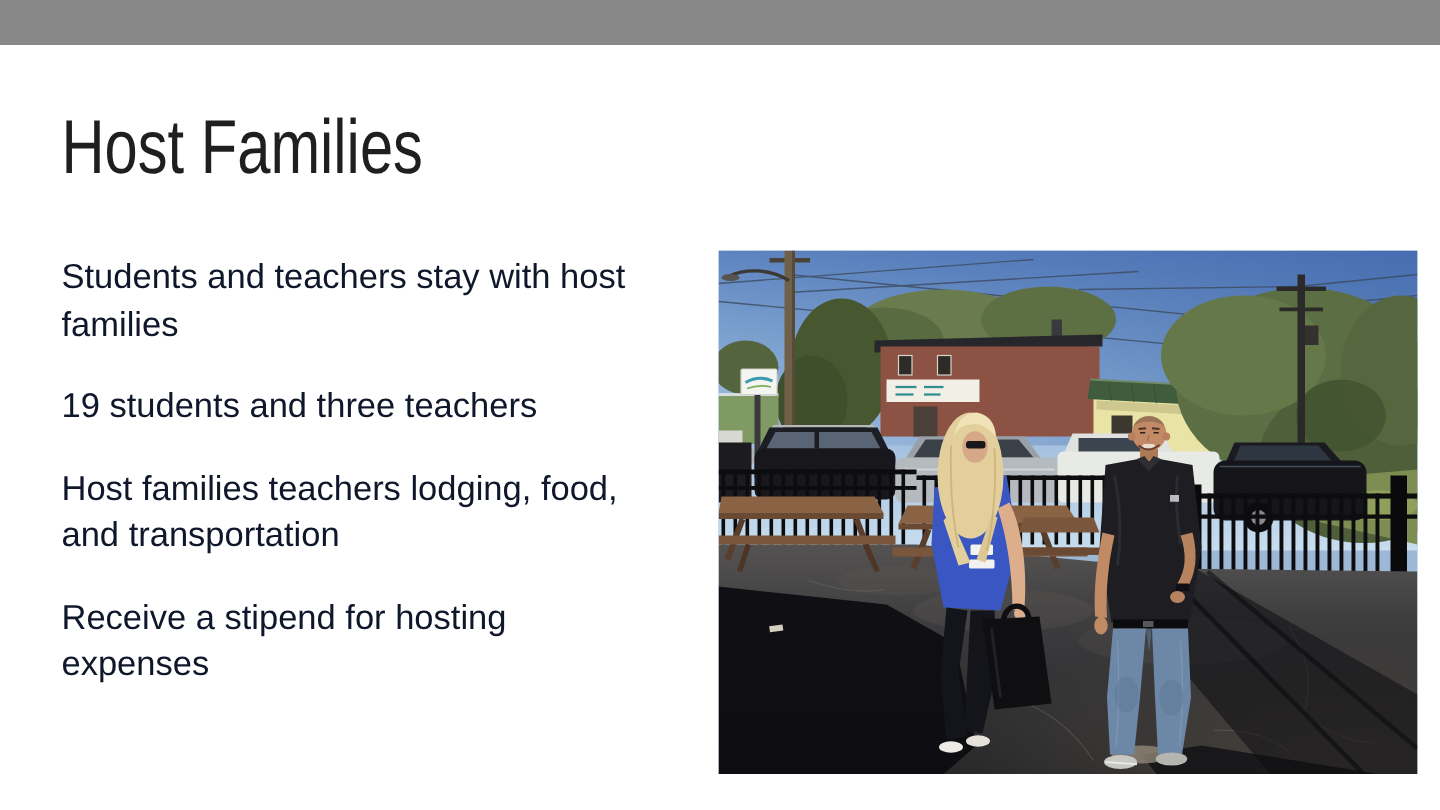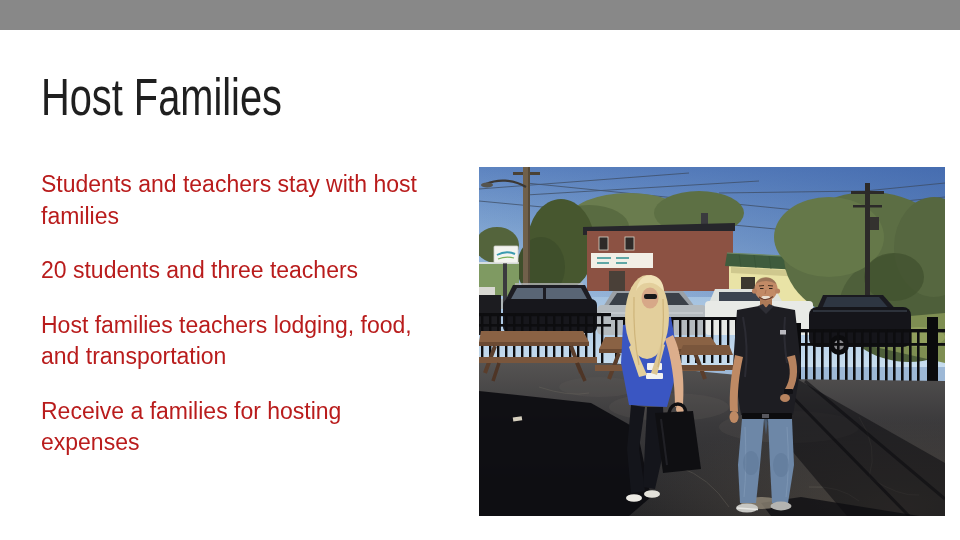--- a/index.html
+++ b/index.html
@@ -8,21 +8,21 @@
     overflow:hidden;font-family:"Liberation Sans",sans-serif;margin-top:30px;
   }
   .title{
     position:absolute;left:41px;top:40px;margin:0;
     font-size:51px;font-weight:500;color:#1f1f1f;line-height:1.08;
     transform:scaleX(0.78);transform-origin:0 0;letter-spacing:0;
     white-space:nowrap;
   }
   .body-text{
     position:absolute;left:41px;top:139px;width:440px;
-    font-size:23px;line-height:31.5px;color:#b91c1c;
+    font-size:23px;line-height:31.5px;color:#0f172a;
   }
   .body-text p{margin:0 0 23px 0;white-space:pre-line;}
   .photo{
     position:absolute;left:479px;top:137px;width:466px;height:349px;margin:0;
     overflow:hidden;background:#9db8d6;
   }
   .photo svg{display:block;width:100%;height:100%;}
   .accent-bar{
     position:absolute;left:0;top:527px;width:960px;height:13px;
     background:#c7a065;
@@ -31,24 +31,24 @@
 </head>
 <body>
 
 <div class="slide">
 
   <h1 class="title">Host Families</h1>
 
   <div class="body-text">
     <p>Students and teachers stay with host
 families</p>
-    <p>20 students and three teachers</p>
+    <p>19 students and three teachers</p>
     <p>Host families teachers lodging, food,
 and transportation</p>
-    <p>Receive a families for hosting
+    <p>Receive a stipend for hosting
 expenses</p>
   </div>
 
   <figure class="photo" role="img" aria-label="Outdoor photo: a blonde woman wearing sunglasses and a blue t-shirt carrying a black bag stands beside a smiling bald man in a black polo shirt and jeans in a parking lot with brown picnic tables, a black iron fence, parked cars, a red brick building with a pale yellow storefront and green awning, utility poles, wires, trees and a clear blue sky.">
     <svg viewBox="0 0 466 349" preserveAspectRatio="none" xmlns="http://www.w3.org/2000/svg">
       <defs>
         <linearGradient id="sky" x1="0" y1="0" x2="0" y2="1">
           <stop offset="0" stop-color="#5d84c0"></stop>
           <stop offset="0.45" stop-color="#8fb2d8"></stop>
           <stop offset="1" stop-color="#c8ddee"></stop>

